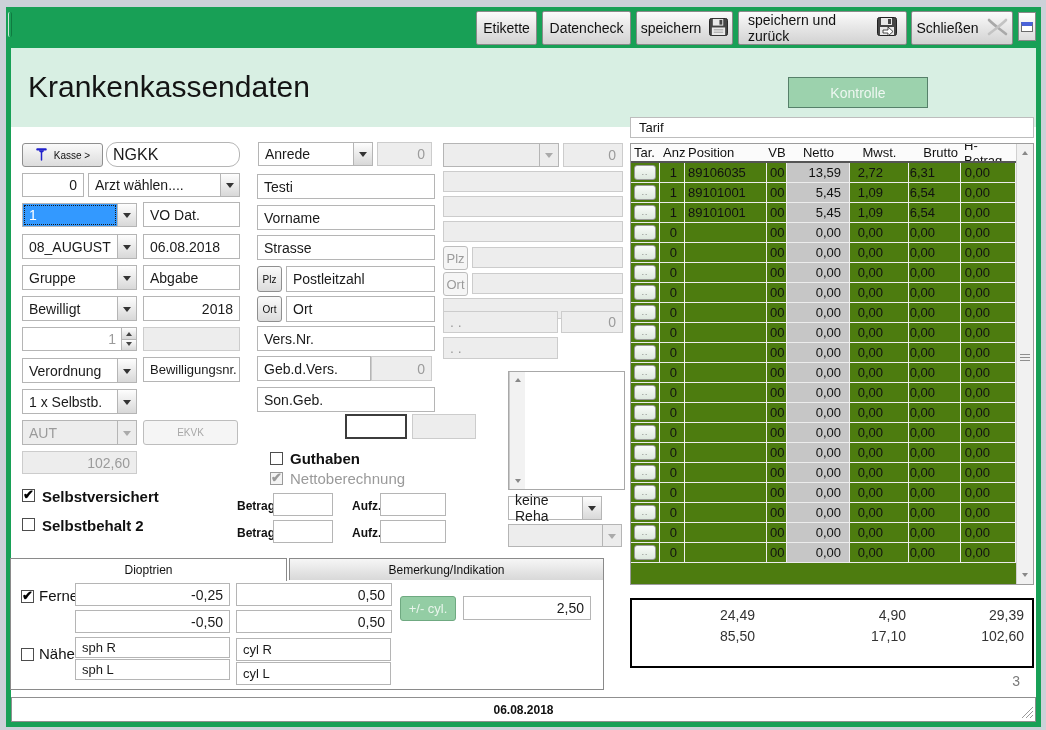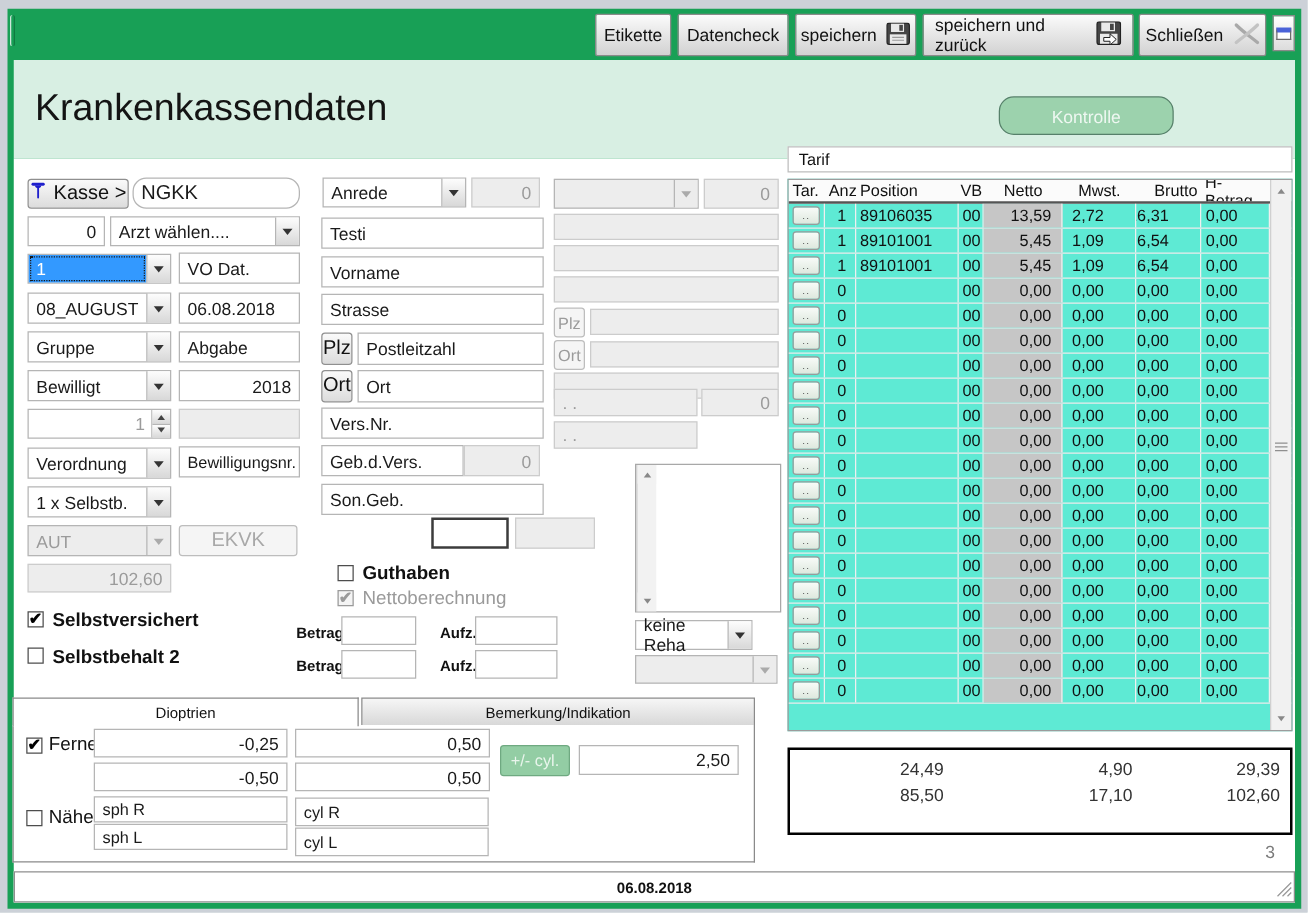--- a/index.html
+++ b/index.html
@@ -11,41 +11,41 @@
   .band { left:11px; top:48px; width:1025px; height:79px; background:#d8efe3; }
   .content { left:11px; top:127px; width:1025px; height:595px; background:#ffffff; }
 
   
   .tbtn { position:absolute; top:11px; height:34px; background:linear-gradient(#fbfbfb,#e8e8e8 45%,#d2d2d2); border:1px solid #8a8a8a; border-radius:2px; display:flex; align-items:center; justify-content:center; gap:8px; font-size:14px; color:#111; padding:0 9px; }
   .minibtn { position:absolute; top:12px; left:1018px; width:18px; height:29px; background:linear-gradient(#ffffff,#dcdcdc); border:1px solid #8a8a8a; display:flex; align-items:center; justify-content:center; }
   .winicon { width:12px; height:10px; border:1px solid #6b6b6b; border-top:4px solid #4a62d8; background:#fff; }
   .wgrip { position:absolute; left:8px; top:12px; width:4px; height:25px; border-left:1px solid #cfe6da; border-right:1px solid #0f7a40; border-radius:2px; }
 
   .page-title { position:absolute; left:28px; top:70px; font-size:30px; color:#141414; }
-  .kontrolle { position:absolute; left:788px; top:77px; width:140px; height:31px; background:#9cd2ad; border:1px solid #56806a; border-radius:12px; color:#eef7f1; font-size:14px; display:flex; align-items:center; justify-content:center;margin-left:11px; }
+  .kontrolle { position:absolute; left:788px; top:77px; width:140px; height:31px; background:#9cd2ad; border:1px solid #56806a; border-radius:0; color:#eef7f1; font-size:14px; display:flex; align-items:center; justify-content:center; }
 
   
   .fld { position:absolute; border:1px solid #b5b5b5; background:#fff; font-size:14px; color:#1a1a1a; display:flex; align-items:center; padding:0 6px; }
   .fld.right { justify-content:flex-end; }
   .fld.dis { background:#ededed; color:#9b9b9b; border-color:#cccccc; }
   .fld.focusbox { border:2px solid #3c3c3c; }
   .smalltext { font-size:13px; }
 
   
   .dd { position:absolute; border:1px solid #b5b5b5; background:#fff; display:flex; }
   .dd .val { flex:1; font-size:14px; color:#1a1a1a; display:flex; align-items:center; padding:0 6px; }
   .dd .val.sel { background:#3399ff; color:#fff; outline:1px dotted #1a1a1a; outline-offset:-2px; }
   .dd .ab { width:19px; border-left:1px solid #b5b5b5; background:linear-gradient(#fdfdfd,#d8d8d8); display:flex; align-items:center; justify-content:center; }
   .tri { width:0; height:0; border:4px solid transparent; border-top:5px solid #333; margin-top:5px; }
   .dd.dis { background:#ededed; }
   .dd.dis .val { color:#9b9b9b; }
   .dd.dis .ab { background:#ececec; }
   .dd.dis .tri { border-top-color:#aaa; }
 
-  .btn3d { position:absolute; background:linear-gradient(#fafafa,#dcdcdc); border:1px solid #8f8f8f; border-radius:3px; font-size:16px; color:#111; display:flex; align-items:center; justify-content:center; gap:6px; }
+  .btn3d { position:absolute; background:linear-gradient(#fafafa,#dcdcdc); border:1px solid #8f8f8f; border-radius:3px; font-size:10px; color:#111; display:flex; align-items:center; justify-content:center; gap:6px; }
   .btn3d.dis { color:#a8a8a8; border-color:#bdbdbd; background:#f5f5f5; }
 
   .spin { position:absolute; border:1px solid #b5b5b5; background:#fff; display:flex; }
   .spin .sval { flex:1; font-size:14px; color:#9b9b9b; display:flex; align-items:center; justify-content:flex-end; padding:0 5px; }
   .spin .sbtns { width:15px; display:flex; flex-direction:column; border-left:1px solid #b5b5b5; }
   .spin .sb { flex:1; background:linear-gradient(#fdfdfd,#d8d8d8); display:flex; align-items:center; justify-content:center; }
   .spin .sb + .sb { border-top:1px solid #b5b5b5; }
   .tri-u { width:0;height:0;border:3px solid transparent;border-bottom:4px solid #444;margin-bottom:2px; }
   .tri-d { width:0;height:0;border:3px solid transparent;border-top:4px solid #444;margin-top:2px; }
 
@@ -61,21 +61,21 @@
   
   .listbox { position:absolute; left:508px; top:371px; width:117px; height:119px; border:1px solid #a8a8a8; background:#fff; display:flex; }
   .lbitems { flex:1; padding-top:2px; }
   .lbitem { font-size:14px; color:#1a1a1a; padding:1px 5px; height:17px; line-height:15px; white-space:nowrap; }
   .lbitem.selected { background:#3399ff; color:#fff; }
   .vsb { width:16px; border-left:1px solid #c9c9c9; background:#f2f2f2; display:flex; flex-direction:column; justify-content:space-between; }
   .vsb .sbtn { height:15px; display:flex; align-items:center; justify-content:center; background:#f2f2f2; }
 
   
   .panelbar { position:absolute; left:630px; top:117px; width:404px; height:21px; background:#fff; border:1px solid #bdbdbd; font-size:13px; color:#111; display:flex; align-items:center; padding:0 8px; }
-  .ttable { position:absolute; left:630px; top:143px; width:404px; height:442px; border:1px solid #9c9c9c; background:#5eead4; }
+  .ttable { position:absolute; left:630px; top:143px; width:404px; height:442px; border:1px solid #9c9c9c; background:#4d7c0f; }
   .thead { display:flex; height:19px; border-bottom:2px solid #555; background:#fbfbfb; font-size:13px; color:#111; }
   .hc, .tc { display:flex; align-items:center; padding:0 3px; overflow:hidden; }
   .c-tar{width:29px;} .c-anz{width:25px;} .c-pos{width:82px;} .c-vb{width:20px;} .c-netto{width:63px;} .c-mwst{width:59px;} .c-brutto{width:52px;} .c-hb{width:55px;}
   .hc.c-vb,.hc.c-netto,.hc.c-mwst{justify-content:center;} .hc.c-brutto,.hc.c-hb{justify-content:flex-end;}
   .trow { display:flex; height:20px; border-bottom:1px solid #ececec; font-size:13px; color:#111; }
   .tc { border-right:1px solid #efefef; }
   .tc.c-anz { justify-content:flex-end; padding-right:7px; }
   .tc.c-netto { background:#c6c6c6; justify-content:flex-end; padding-right:8px; }
   .tc.c-mwst,.tc.c-brutto,.tc.c-hb { justify-content:flex-end; padding-right:25px; }
   .rowbtn { width:23px; height:15px; border:1px solid #9a9a9a; border-radius:3px; background:linear-gradient(#f8fbf8,#dde8de); font-size:8px; color:#555; display:flex; align-items:center; justify-content:center; letter-spacing:1px; }

